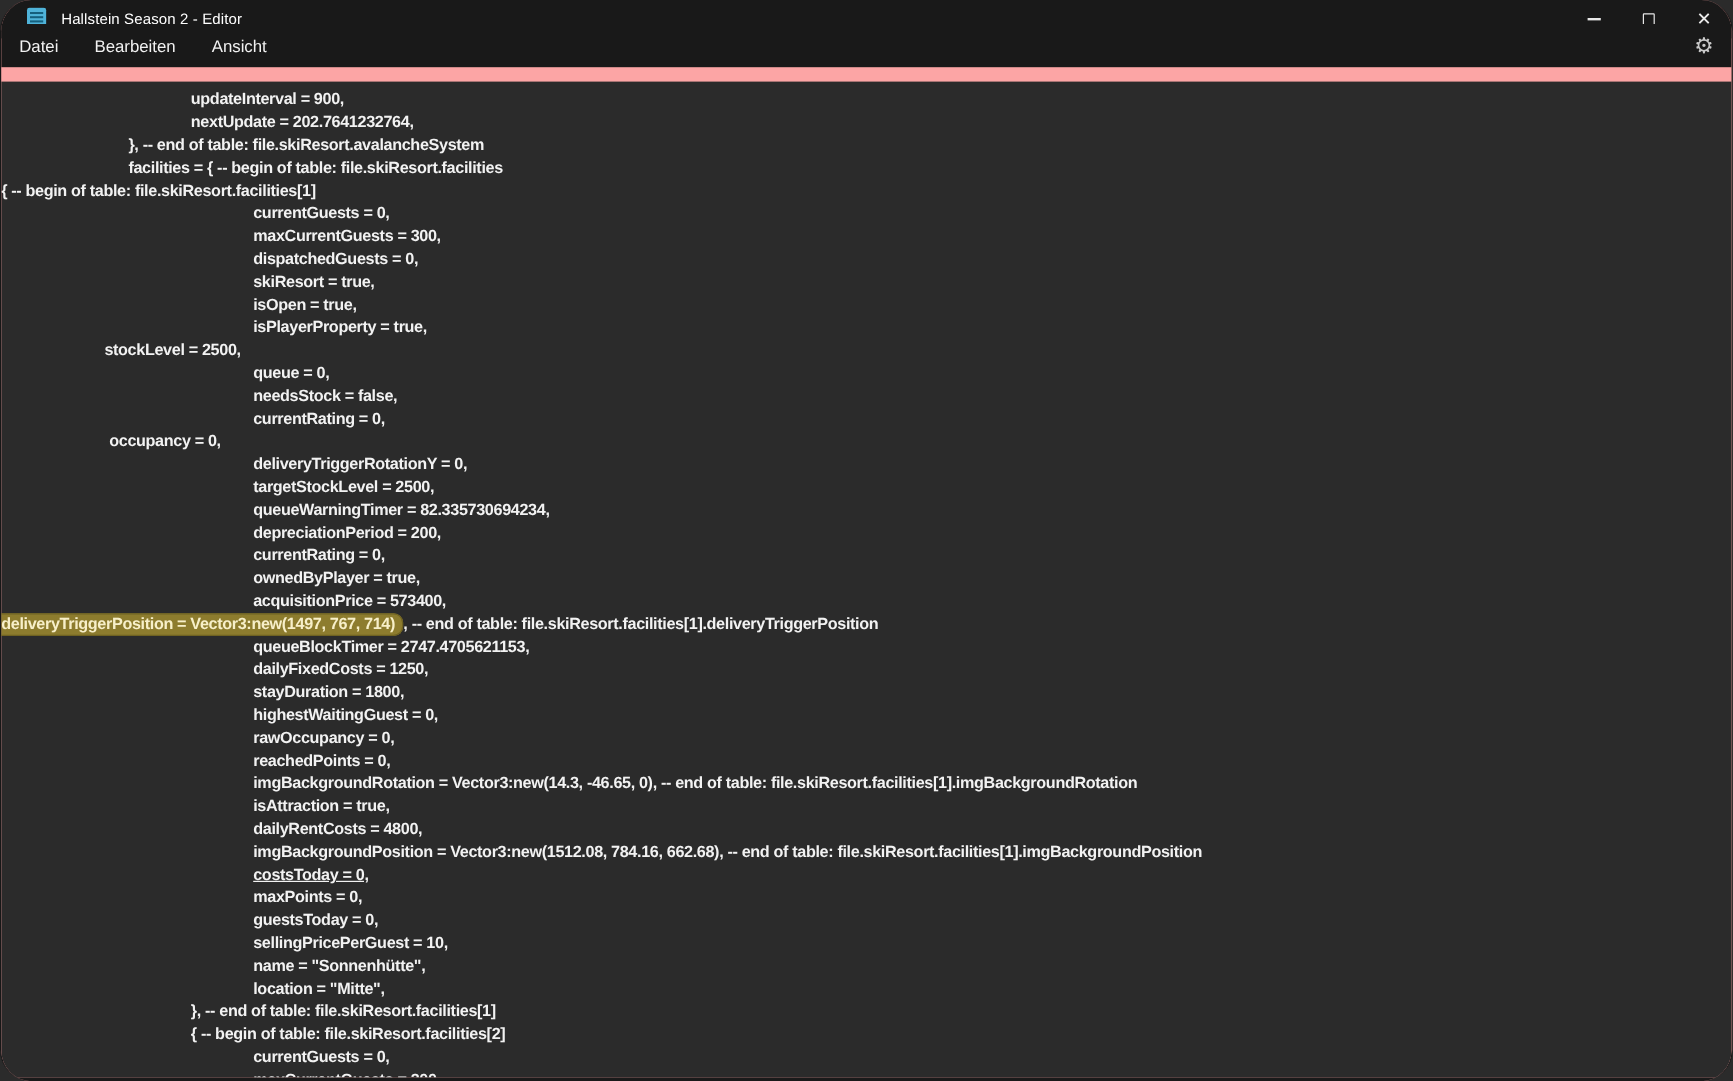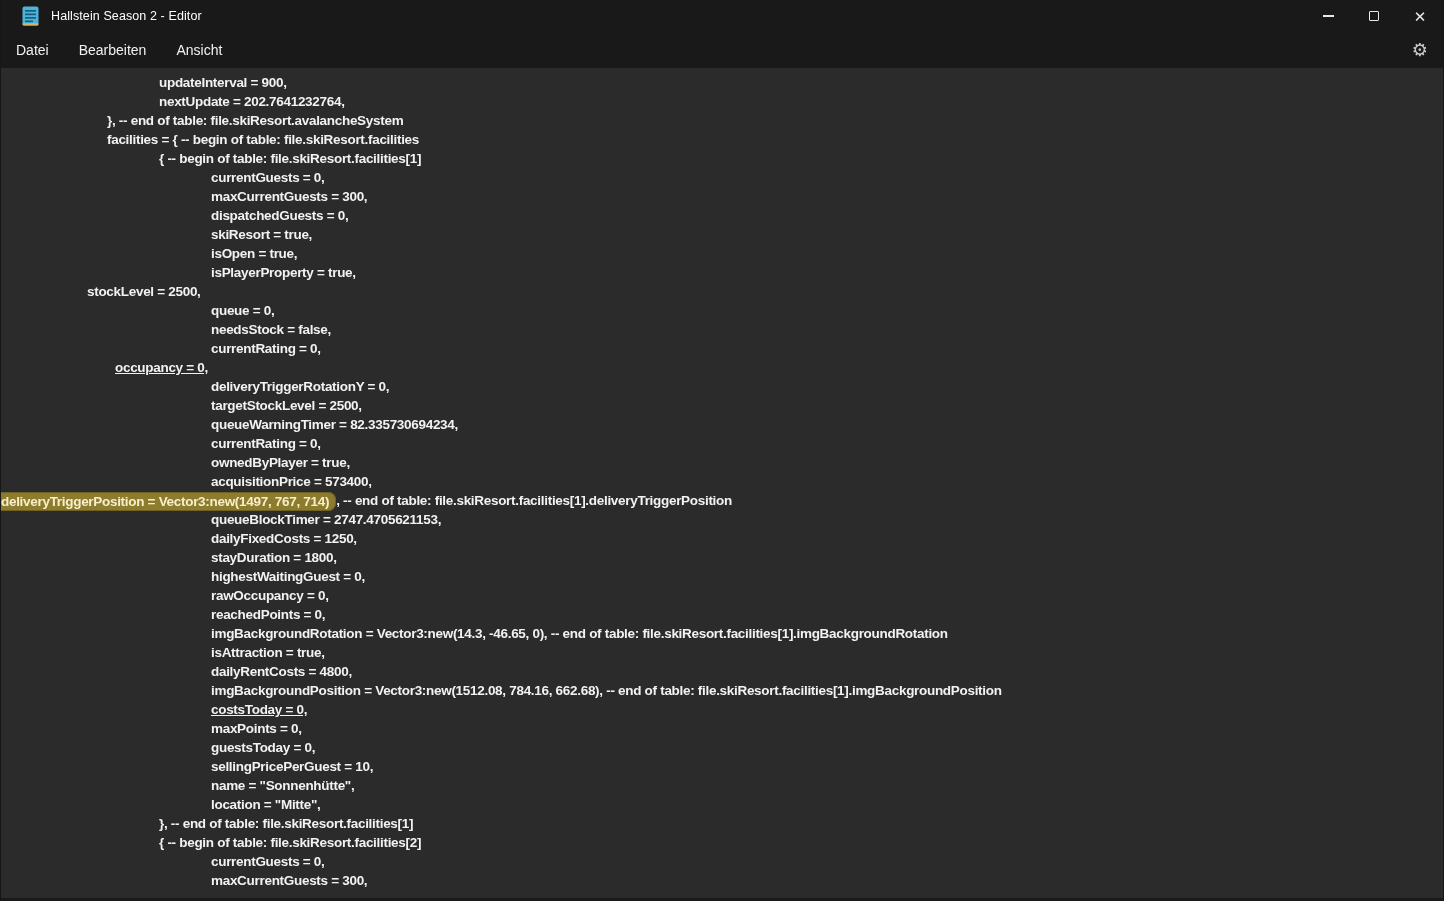--- a/index.html
+++ b/index.html
@@ -8,20 +8,21 @@
     font-family: "Liberation Sans", sans-serif;
     background: #2b2b2b;
   }
   .window {
     position: relative;
     width: 1444px; height: 901px;
     background: #fca5a5;
     overflow: hidden;
     border-left: 1px solid #171717;
     border-right: 1px solid #171717;
+    border-radius: 26px;
   }
   
   .titlebar {
     position: absolute; top: 0; left: 0; right: 0;
     height: 32px;
     background: #191919;
     display: flex; align-items: center;
   }
   .app-icon { margin-left: 21px; width: 17px; height: 20px; flex: 0 0 auto; }
   .title-text {
@@ -37,21 +38,21 @@
   .win-btn {
     width: 46px; height: 32px;
     display: flex; align-items: center; justify-content: center;
     color: #e8e8e8; cursor: default;
   }
   .min-glyph { width: 11px; height: 1.5px; background: #e8e8e8; }
   .max-glyph { width: 10px; height: 10px; border: 1.4px solid #e8e8e8; border-radius: 1px; }
   .close-glyph { font-size: 15px; line-height: 15px; color: #ececec; font-weight: 400; }
   
   .menubar {
-    position: absolute; top: 32px; left: 0; right: 0;
+    position: absolute; top: 20px; left: 0; right: 0;
     height: 36px;
     background: #191919;
     display: flex; align-items: center;
   }
   .menu-item {
     color: #f1f1f1;
     font-size: 14px;
     padding: 7px 15px;
     border-radius: 4px;
     cursor: default;
@@ -128,35 +129,36 @@
     <div class="menu-item">Ansicht</div>
     <div class="menubar-spacer"></div>
     <div class="gear">⚙</div>
   </div>
 
   <div class="content">
       <div class="line" style="padding-left: 158px;">updateInterval = 900,</div>
       <div class="line" style="padding-left: 158px;">nextUpdate = 202.7641232764,</div>
       <div class="line" style="padding-left: 106px;">}, -- end of table: file.skiResort.avalancheSystem</div>
       <div class="line" style="padding-left: 106px;">facilities = { -- begin of table: file.skiResort.facilities</div>
-      <div class="line" style="padding-left: 158px;">{ -- begin of table: file.skiResort.facilities[1]</div>
+      <div class="line" style="">{ -- begin of table: file.skiResort.facilities[1]</div>
       <div class="line" style="padding-left: 210px;">currentGuests = 0,</div>
       <div class="line" style="padding-left: 210px;">maxCurrentGuests = 300,</div>
       <div class="line" style="padding-left: 210px;">dispatchedGuests = 0,</div>
       <div class="line" style="padding-left: 210px;">skiResort = true,</div>
       <div class="line" style="padding-left: 210px;">isOpen = true,</div>
       <div class="line" style="padding-left: 210px;">isPlayerProperty = true,</div>
       <div class="line" style="padding-left: 86px;">stockLevel = 2500,</div>
       <div class="line" style="padding-left: 210px;">queue = 0,</div>
       <div class="line" style="padding-left: 210px;">needsStock = false,</div>
       <div class="line" style="padding-left: 210px;">currentRating = 0,</div>
-      <div class="line" style="padding-left: 114px; text-decoration: underline;">occupancy = 0,</div>
+      <div class="line" style="padding-left: 90px;">occupancy = 0,</div>
       <div class="line" style="padding-left: 210px;">deliveryTriggerRotationY = 0,</div>
       <div class="line" style="padding-left: 210px;">targetStockLevel = 2500,</div>
       <div class="line" style="padding-left: 210px;">queueWarningTimer = 82.335730694234,</div>
+      <div class="line" style="padding-left: 210px;">depreciationPeriod = 200,</div>
       <div class="line" style="padding-left: 210px;">currentRating = 0,</div>
       <div class="line" style="padding-left: 210px;">ownedByPlayer = true,</div>
       <div class="line" style="padding-left: 210px;">acquisitionPrice = 573400,</div>
       <div class="line" style=""><span class="hl">deliveryTriggerPosition = Vector3:new(1497, 767, 714)</span>, -- end of table: file.skiResort.facilities[1].deliveryTriggerPosition</div>
       <div class="line" style="padding-left: 210px;">queueBlockTimer = 2747.4705621153,</div>
       <div class="line" style="padding-left: 210px;">dailyFixedCosts = 1250,</div>
       <div class="line" style="padding-left: 210px;">stayDuration = 1800,</div>
       <div class="line" style="padding-left: 210px;">highestWaitingGuest = 0,</div>
       <div class="line" style="padding-left: 210px;">rawOccupancy = 0,</div>
       <div class="line" style="padding-left: 210px;">reachedPoints = 0,</div>

